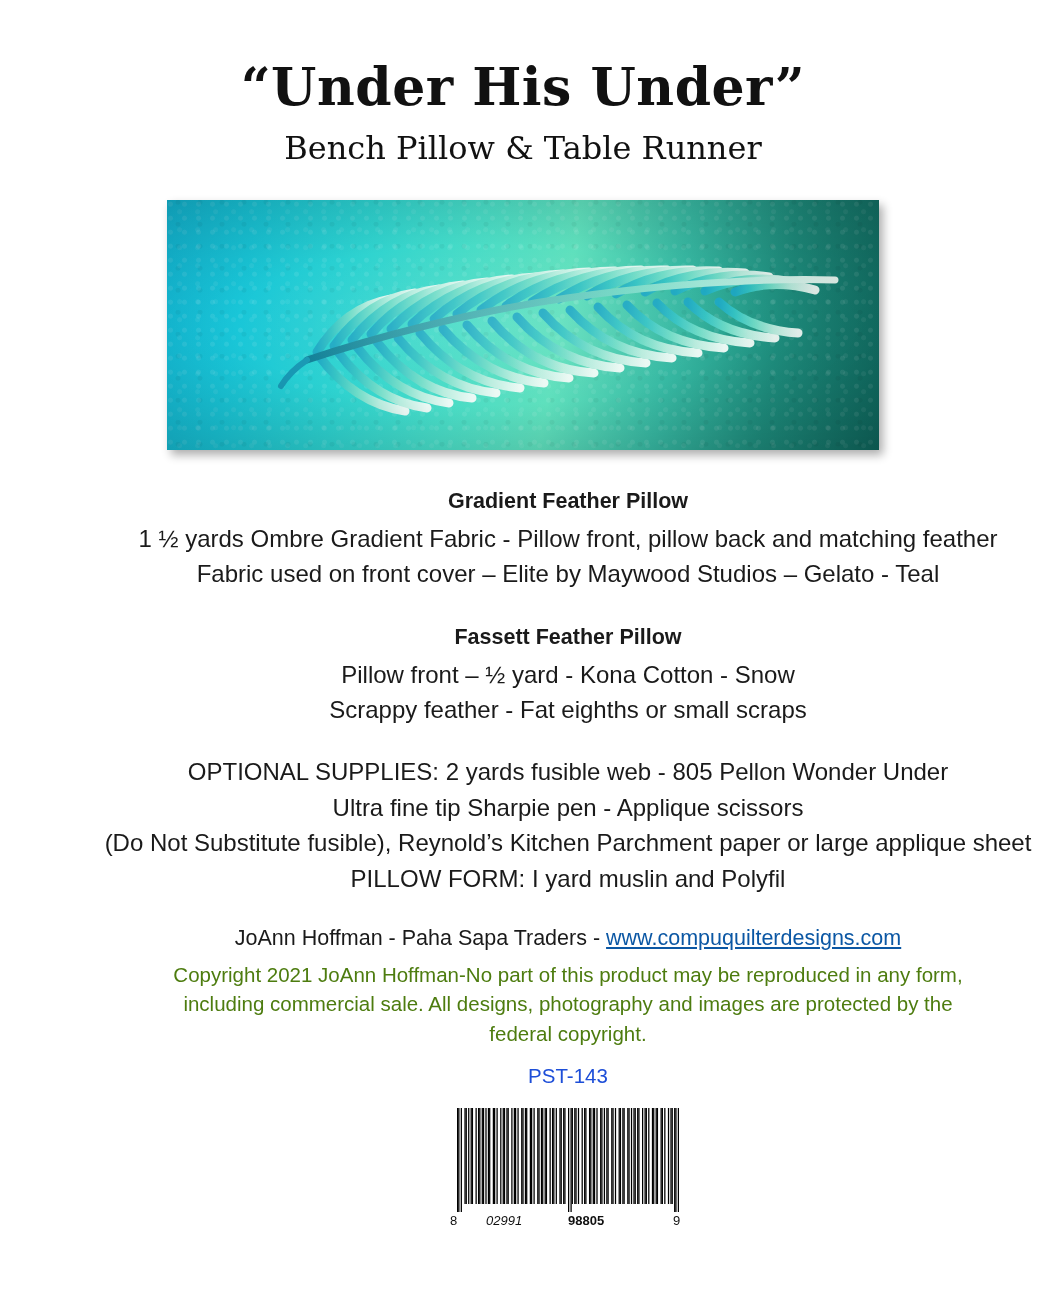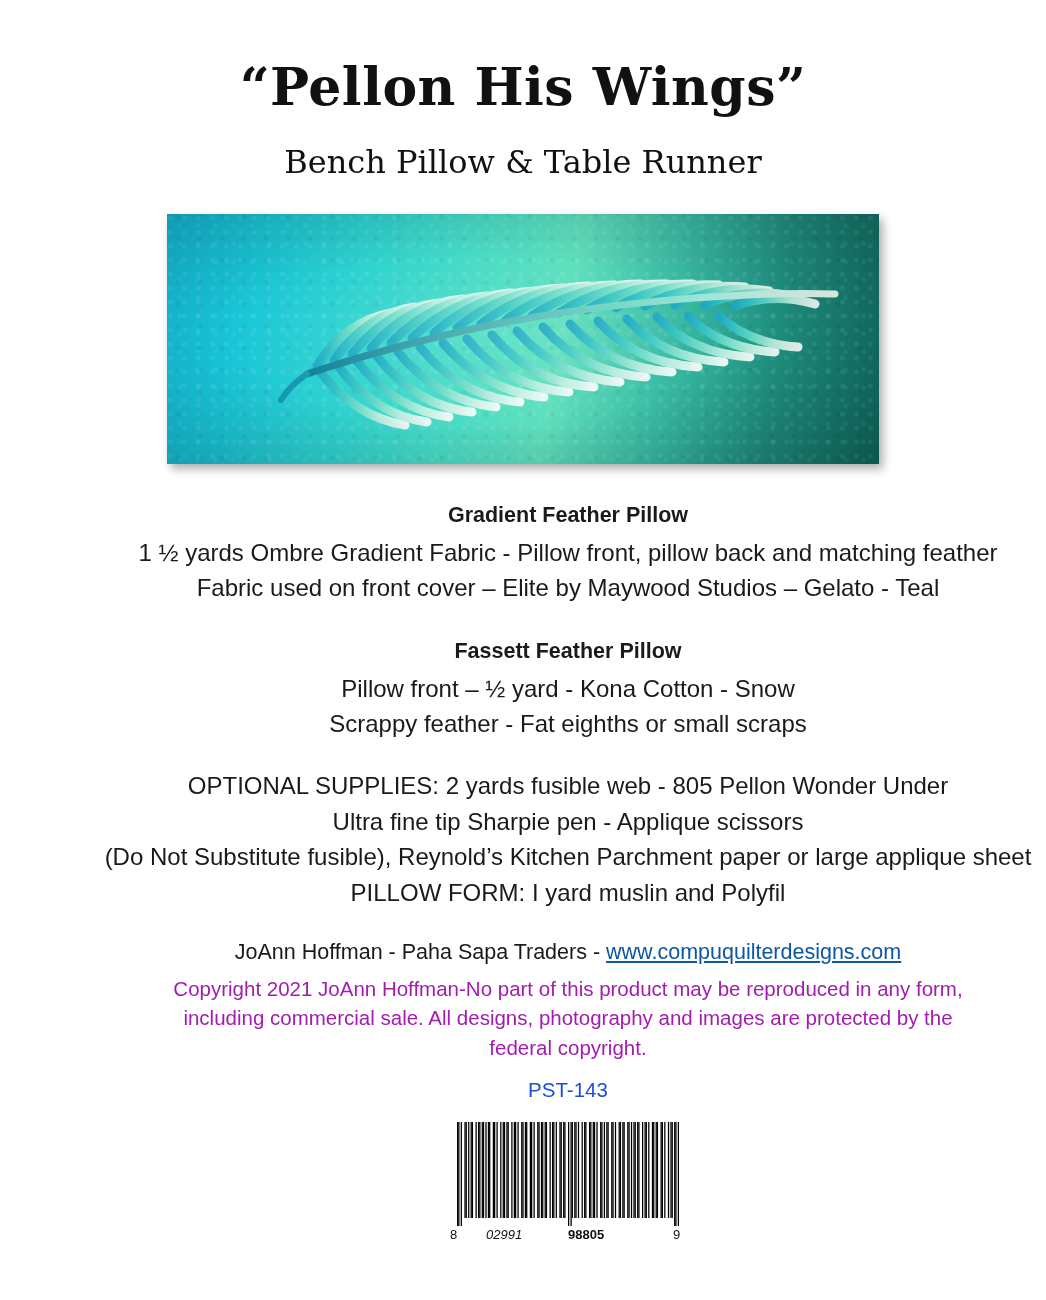--- a/index.html
+++ b/index.html
@@ -34,21 +34,21 @@
     line-height: 1.1;
     color: #111111;
     margin: 0;
   }
   .sub-title {
     font-family: "DejaVu Serif", serif;
     font-size: 32px;
     font-weight: 400;
     line-height: 1.2;
     color: #111111;
-    margin: 28px 0 0 0;
+    margin: 14px 0 0 0;
   }
 
   
   .photo-wrap {
     margin: 32px auto 0 auto;
     width: 712px;
     height: 250px;
     position: relative;
     box-shadow: 4px 5px 9px rgba(0,0,0,0.32);
   }
@@ -123,21 +123,21 @@
   }
   .credit-line a,
   .website {
     color: #0b57a4;
     text-decoration: underline;
     text-align: right;
   }
   .copyright {
     font-size: 20.5px;
     line-height: 1.42;
-    color: #a21caf;
+    color: #4d7c0f;
     margin: 6px auto 16px auto;
     width: 790px;
   }
   .sku {
     font-size: 20.5px;
     color: #1d4ed8;
     margin-top: 8px;
   }
 
   
@@ -166,21 +166,21 @@
   .bd-1 { left: 38px; font-style: italic; }
   .bd-2 { left: 120px; font-weight: bold; }
   .bd-3 { left: 225px; }
 </style>
 </head>
 <body>
 
 <div class="page">
 
   <div class="title-block">
-    <h1 class="main-title">“Pellon His Wings”</h1>
+    <h1 class="main-title">“Under His Under”</h1>
     <h2 class="sub-title">Bench Pillow &amp; Table Runner</h2>
   </div>
 
   <div class="photo-wrap">
     <div class="photo">
       <div class="photo-texture"></div>
       <svg class="feather-svg" viewBox="0 0 712 250" preserveAspectRatio="none">
         <defs>
           <linearGradient id="featherGrad" x1="0" y1="0" x2="1" y2="0">
             <stop offset="0%" stop-color="#1ea9c4"></stop>

